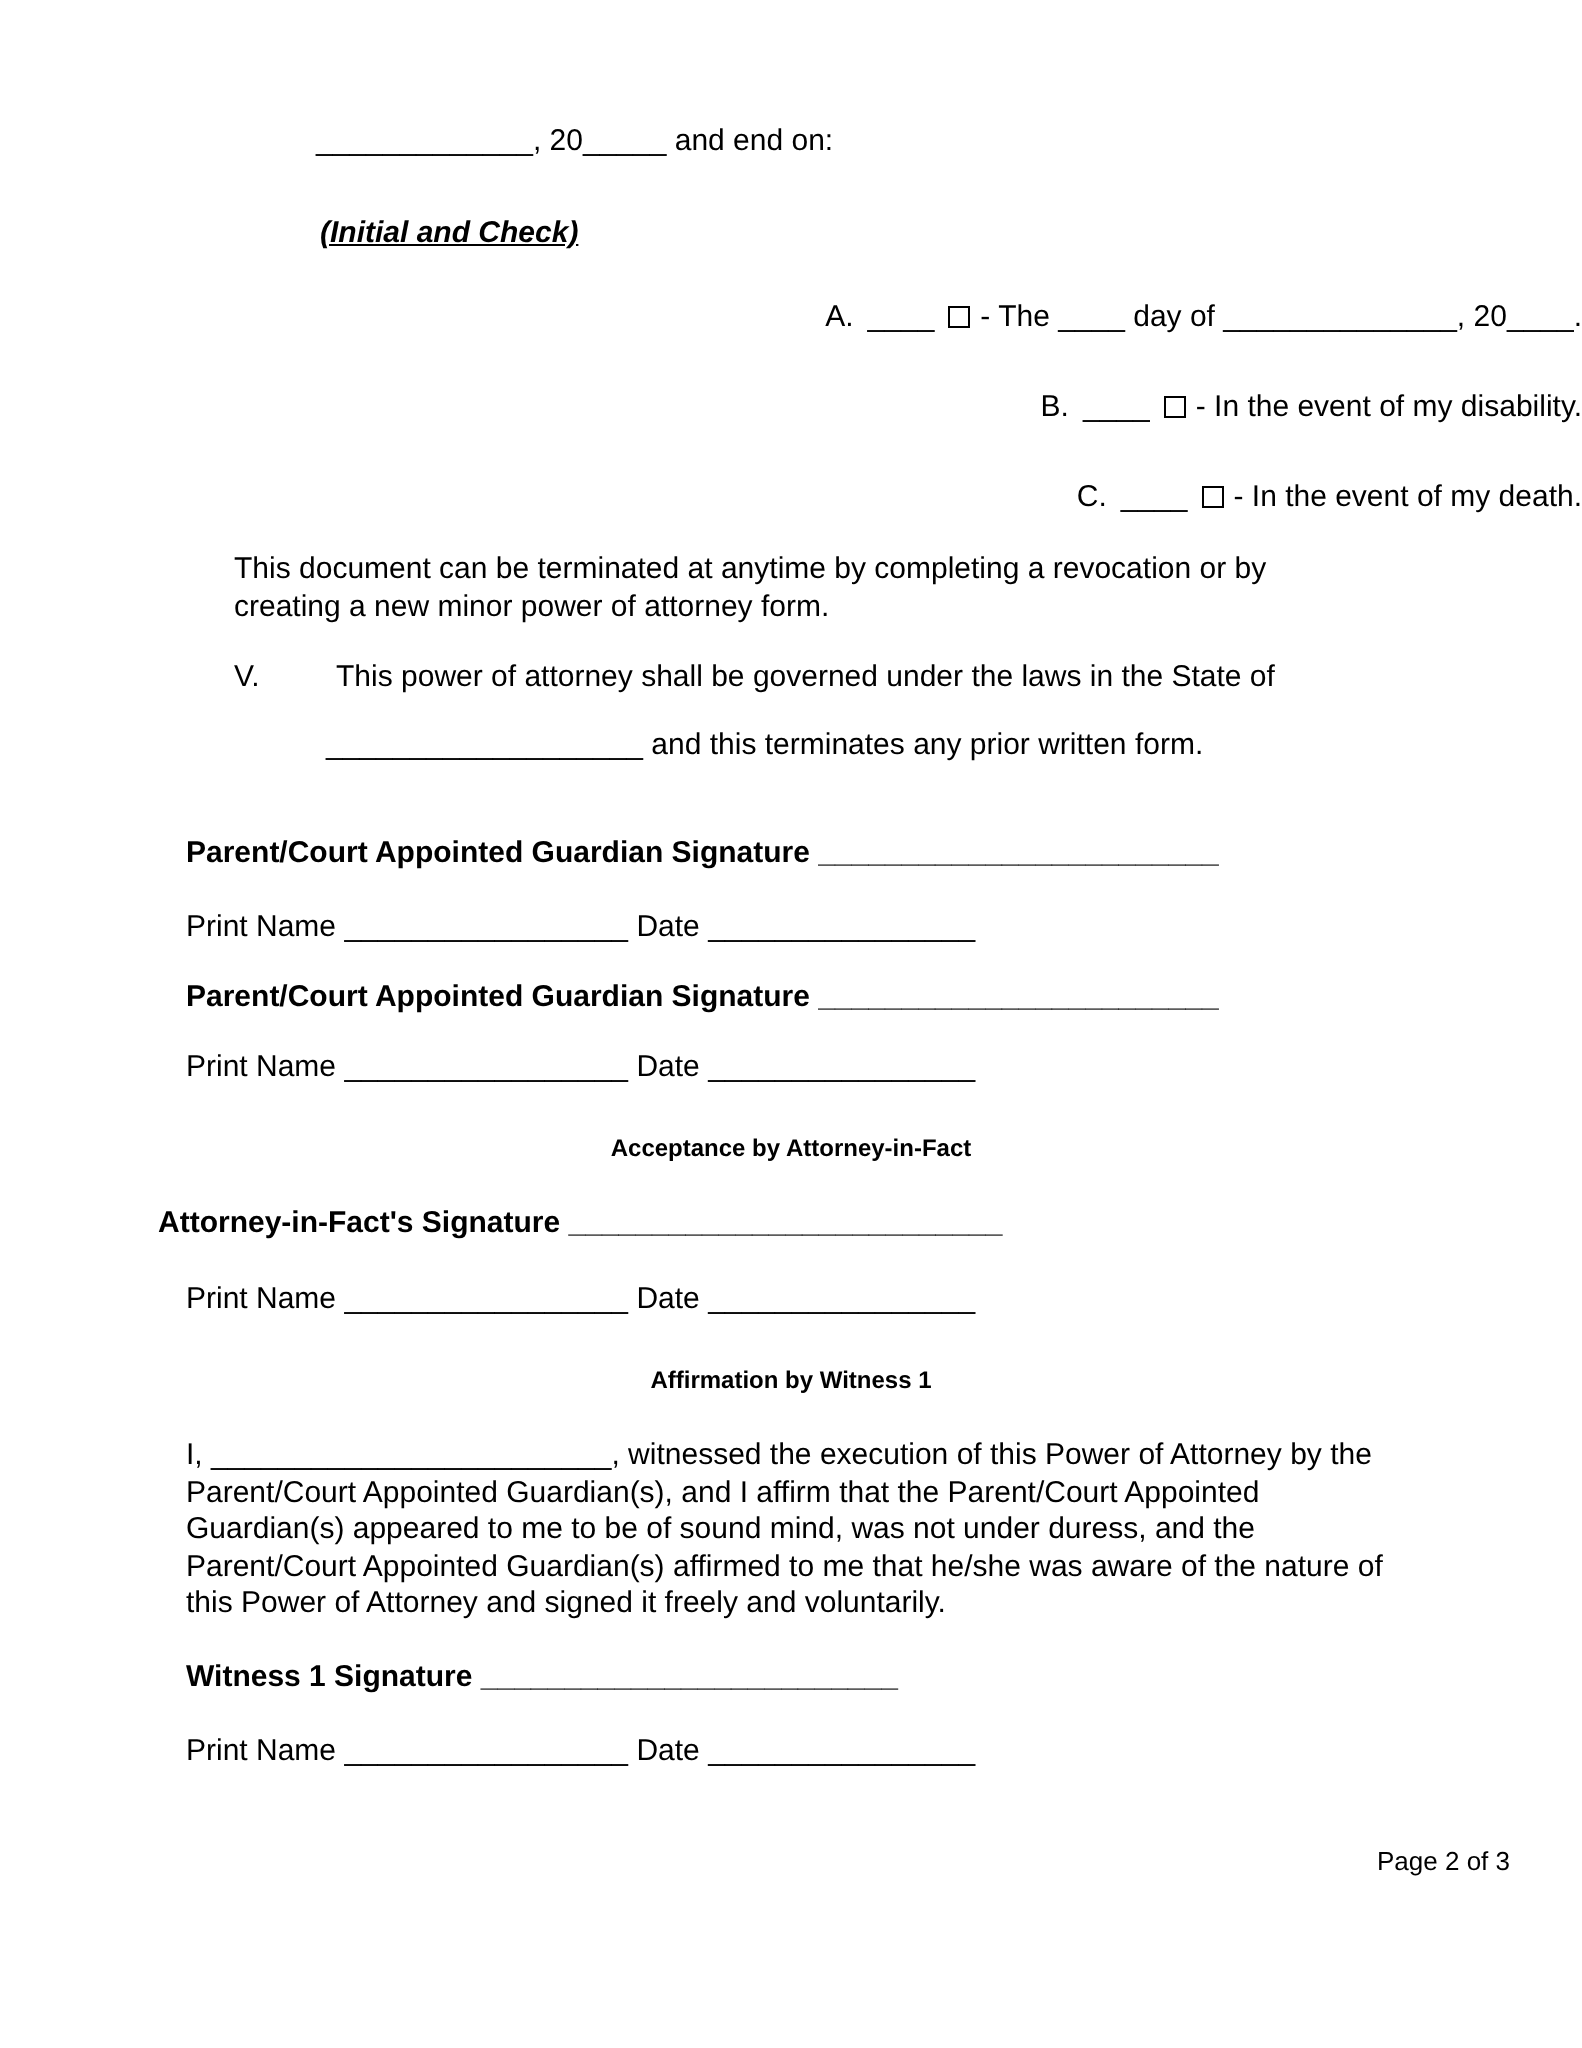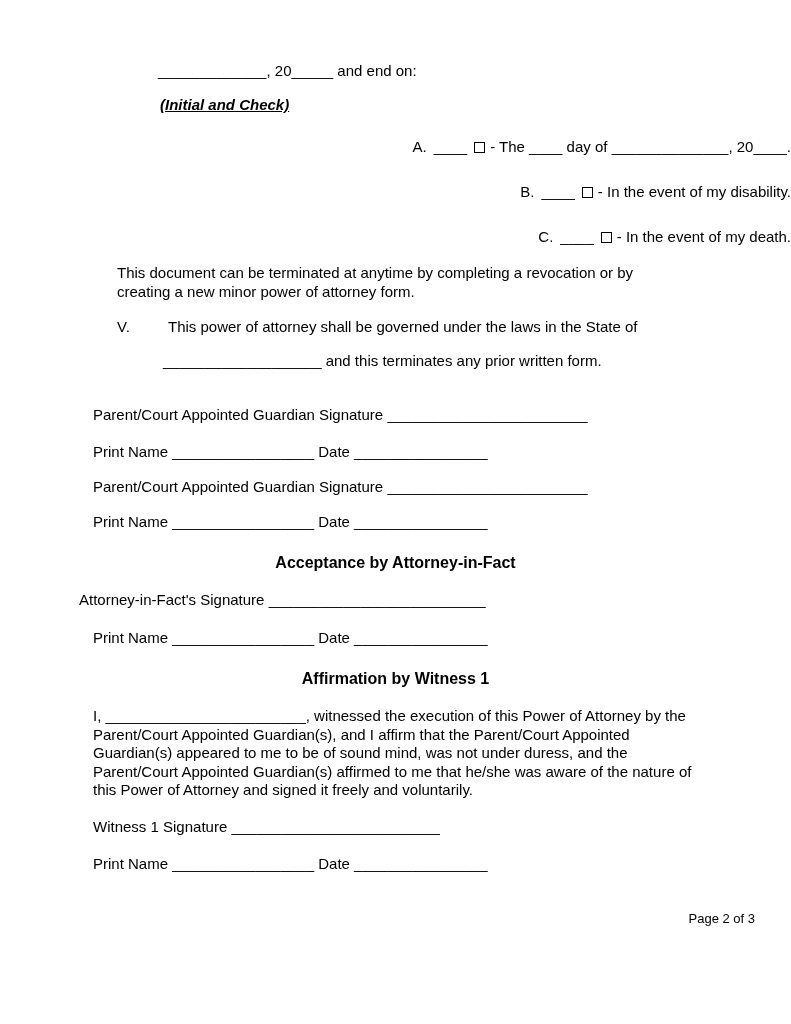--- a/index.html
+++ b/index.html
@@ -17,36 +17,36 @@
   .option { line-height: 18px; white-space: nowrap; text-align: right; }
   .opt-letter { display: inline-block; min-width: 18px; margin-right: 7px; }
   .opt-blank { letter-spacing: 0; }
   .checkbox {
     display: inline-block; width: 11px; height: 11px;
     border: 1.5px solid #000; vertical-align: -1px;
     margin: 0 5px 0 7px; background: #fff;
   }
   .clause { display: flex; line-height: 18px; }
   .clause-num { display: inline-block; width: 51px; flex: 0 0 51px; }
-  .sigline { font-weight: normal; line-height: 18px; white-space: nowrap; }
+  .sigline { font-weight: bold; line-height: 18px; white-space: nowrap; }
   .pdline { line-height: 18px; white-space: nowrap; }
   .heading {
-    font-size: 16px; font-weight: bold; text-align: center;
+    font-size: 12px; font-weight: bold; text-align: center;
     line-height: 23px; margin: 0;
   }
   .footer { font-size: 13px; font-weight: normal; text-align: right; padding-right: 36px; line-height: 15px; }
 </style>
 </head>
 <body>
 
 <div class="doc">
 
   <div class="line" style="margin: 62px 0 0 158px;">_____________, 20_____ and end on:</div>
 
-  <div class="line instruction" style="margin: 16px 0 0 160px;">(Initial and Check)</div>
+  <div class="line instruction" style="margin: 28px 0 0 160px;">(Initial and Check)</div>
 
   <div class="option" style="margin: 24px 0 0 205px;">
     <span class="opt-letter">A.</span><span class="opt-blank">____</span><span class="checkbox"></span><span class="opt-text">- The ____ day of ______________, 20____.</span>
   </div>
 
   <div class="option" style="margin: 27px 0 0 205px;">
     <span class="opt-letter">B.</span><span class="opt-blank">____</span><span class="checkbox"></span><span class="opt-text">- In the event of my disability.</span>
   </div>
 
   <div class="option" style="margin: 27px 0 0 205px;">

